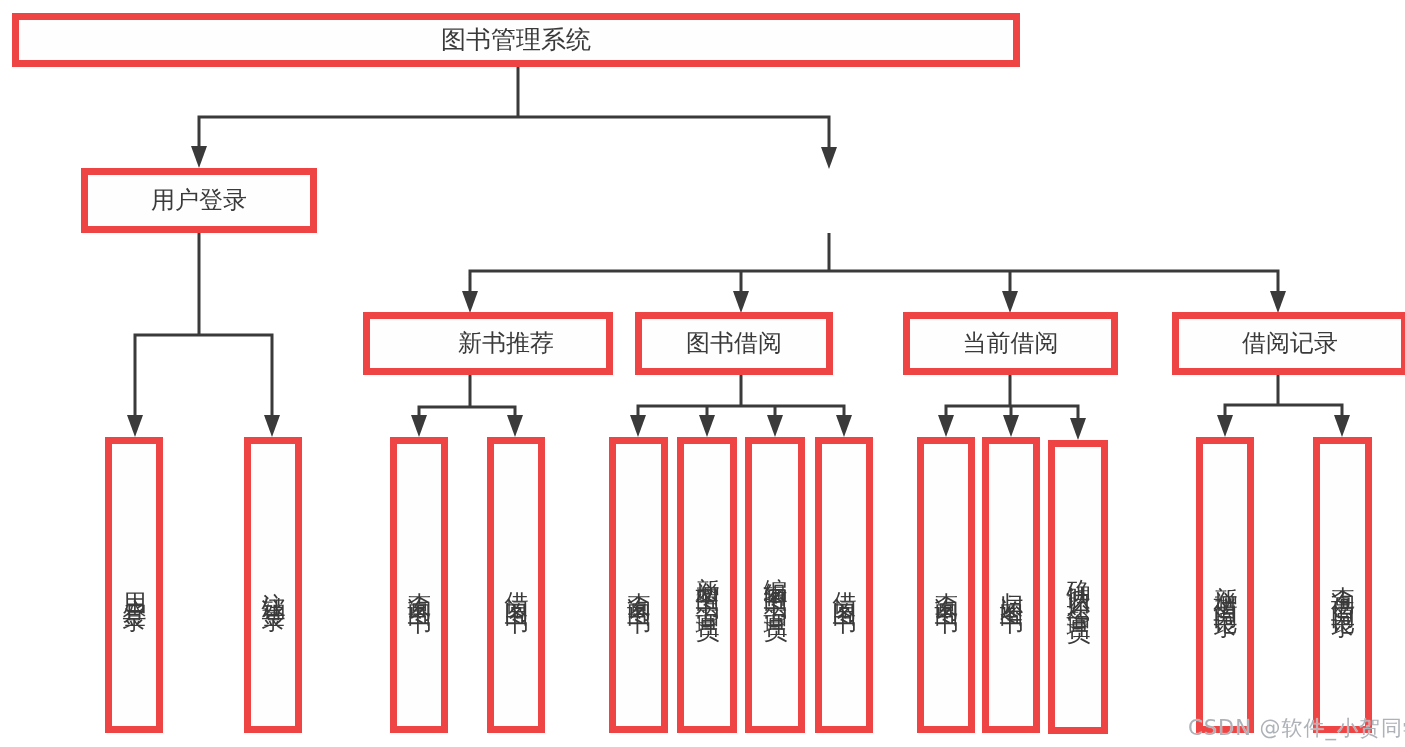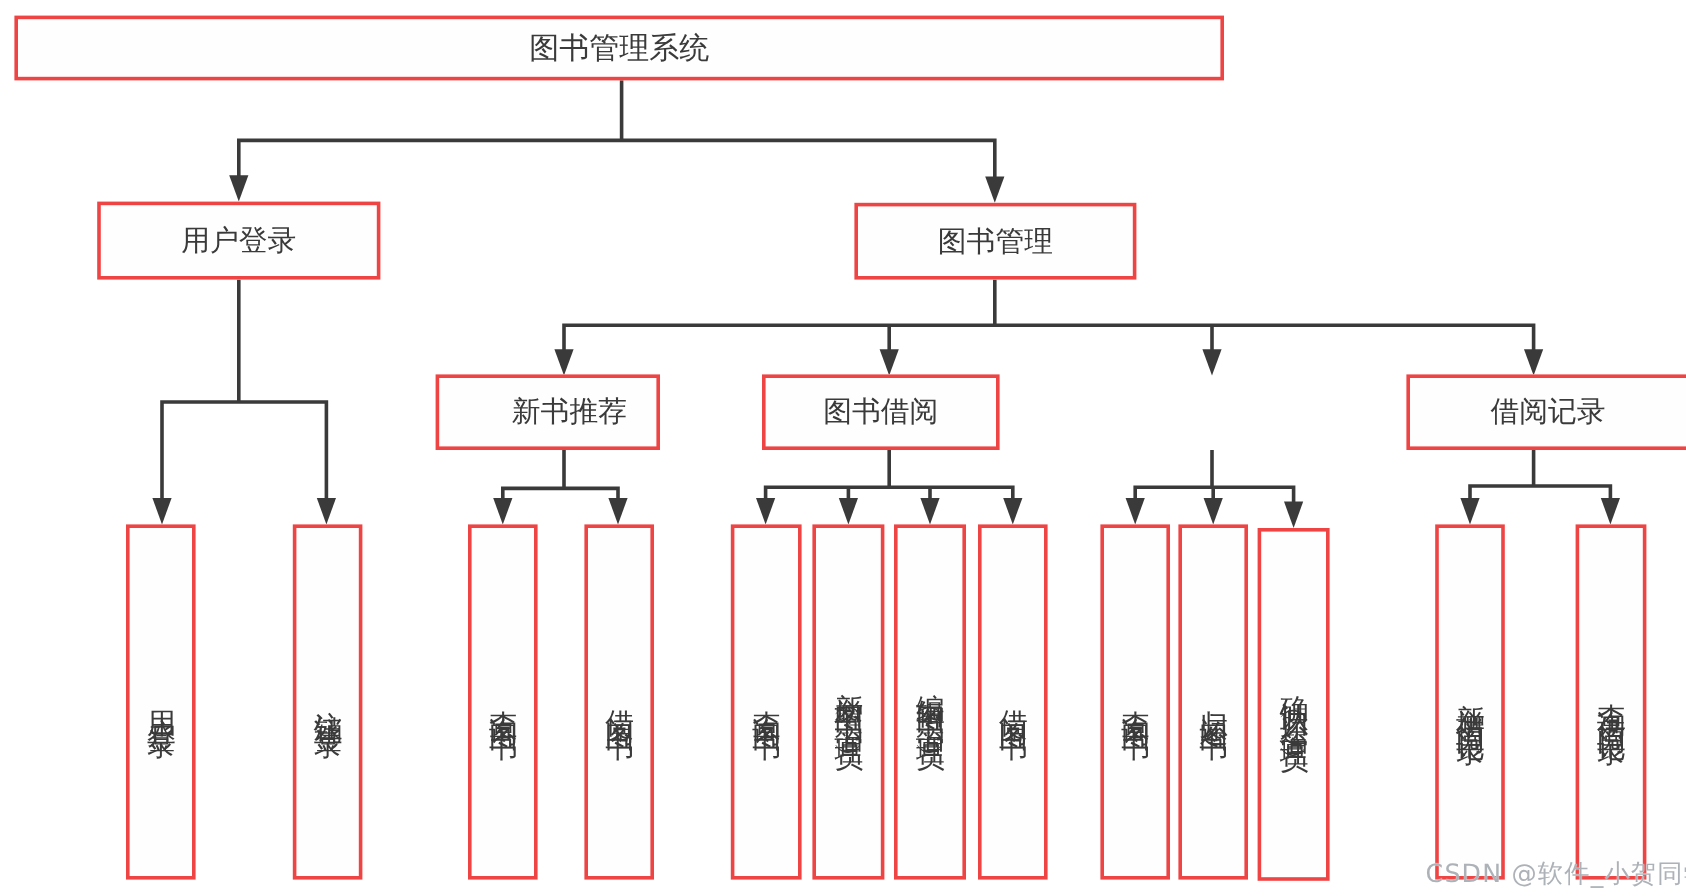--- a/index.html
+++ b/index.html
@@ -6,21 +6,21 @@
   .canvas{
     position:relative;
     width:1405px;height:747px;
     background:#ffffff;
     font-family:"DejaVu Sans",sans-serif;
     overflow:hidden;
   }
   .connectors{position:absolute;left:0;top:0;width:1405px;height:747px;}
   .node{
     position:absolute;box-sizing:border-box;
-    border:3px solid #ef4444;background:#fffefe;
+    border:7px solid #ef4444;background:#fffefe;
     display:flex;align-items:center;justify-content:center;
     color:#3a3a3a;font-size:24px;line-height:1.2;
     white-space:nowrap;
   }
   .node.title{font-size:25px;}
   .node.vertical{
     writing-mode:vertical-rl;
     letter-spacing:6px;
     font-size:24px;
     white-space:normal;
@@ -66,24 +66,24 @@
       <polygon points="1003,415 1019,415 1011,437"></polygon>
       <polygon points="1070,418 1086,418 1078,440"></polygon>
       <polygon points="1217,415 1233,415 1225,437"></polygon>
       <polygon points="1334,415 1350,415 1342,437"></polygon>
     </g>
   </svg>
 
   <div class="node title" style="left:12px;top:13px;width:1008px;height:54px;">图书管理系统</div>
 
   <div class="node" style="left:81px;top:168px;width:236px;height:65px;">用户登录</div>
-  <div class="node" style="left:712px;top:169px;width:235px;height:64px;">图书管理</div>
 
-  <div class="node" style="left:363px;top:312px;width:187px;height:63px;padding-left:36px;">新书推荐</div>
+  <div class="node" style="left:363px;top:312px;width:250px;height:63px;padding-left:36px;">新书推荐</div>
   <div class="node" style="left:635px;top:312px;width:198px;height:63px;">图书借阅</div>
+  <div class="node" style="left:903px;top:312px;width:215px;height:63px;">当前借阅</div>
   <div class="node" style="left:1172px;top:312px;width:236px;height:63px;">借阅记录</div>
 
   <div class="node vertical" style="left:105px;top:437px;width:58px;height:296px;">用户登录</div>
   <div class="node vertical" style="left:244px;top:437px;width:58px;height:296px;">注销登录</div>
 
   <div class="node vertical" style="left:390px;top:437px;width:58px;height:296px;">查询图书</div>
   <div class="node vertical" style="left:487px;top:437px;width:58px;height:296px;">借阅图书</div>
 
   <div class="node vertical" style="left:609px;top:437px;width:59px;height:296px;">查询图书</div>
   <div class="node vertical" style="left:677px;top:437px;width:60px;height:296px;">新增图书（管理员）</div>

